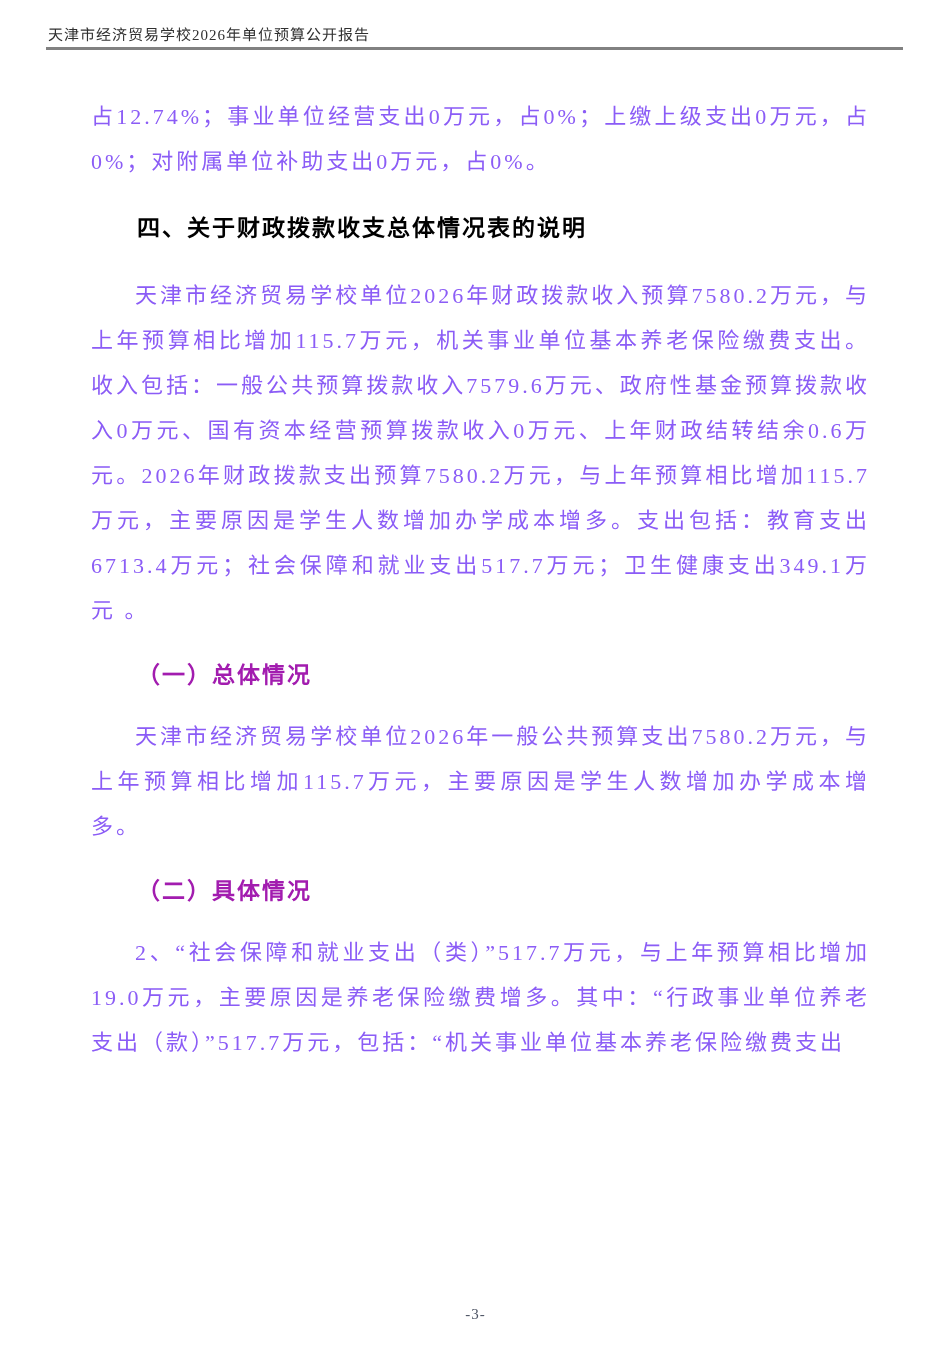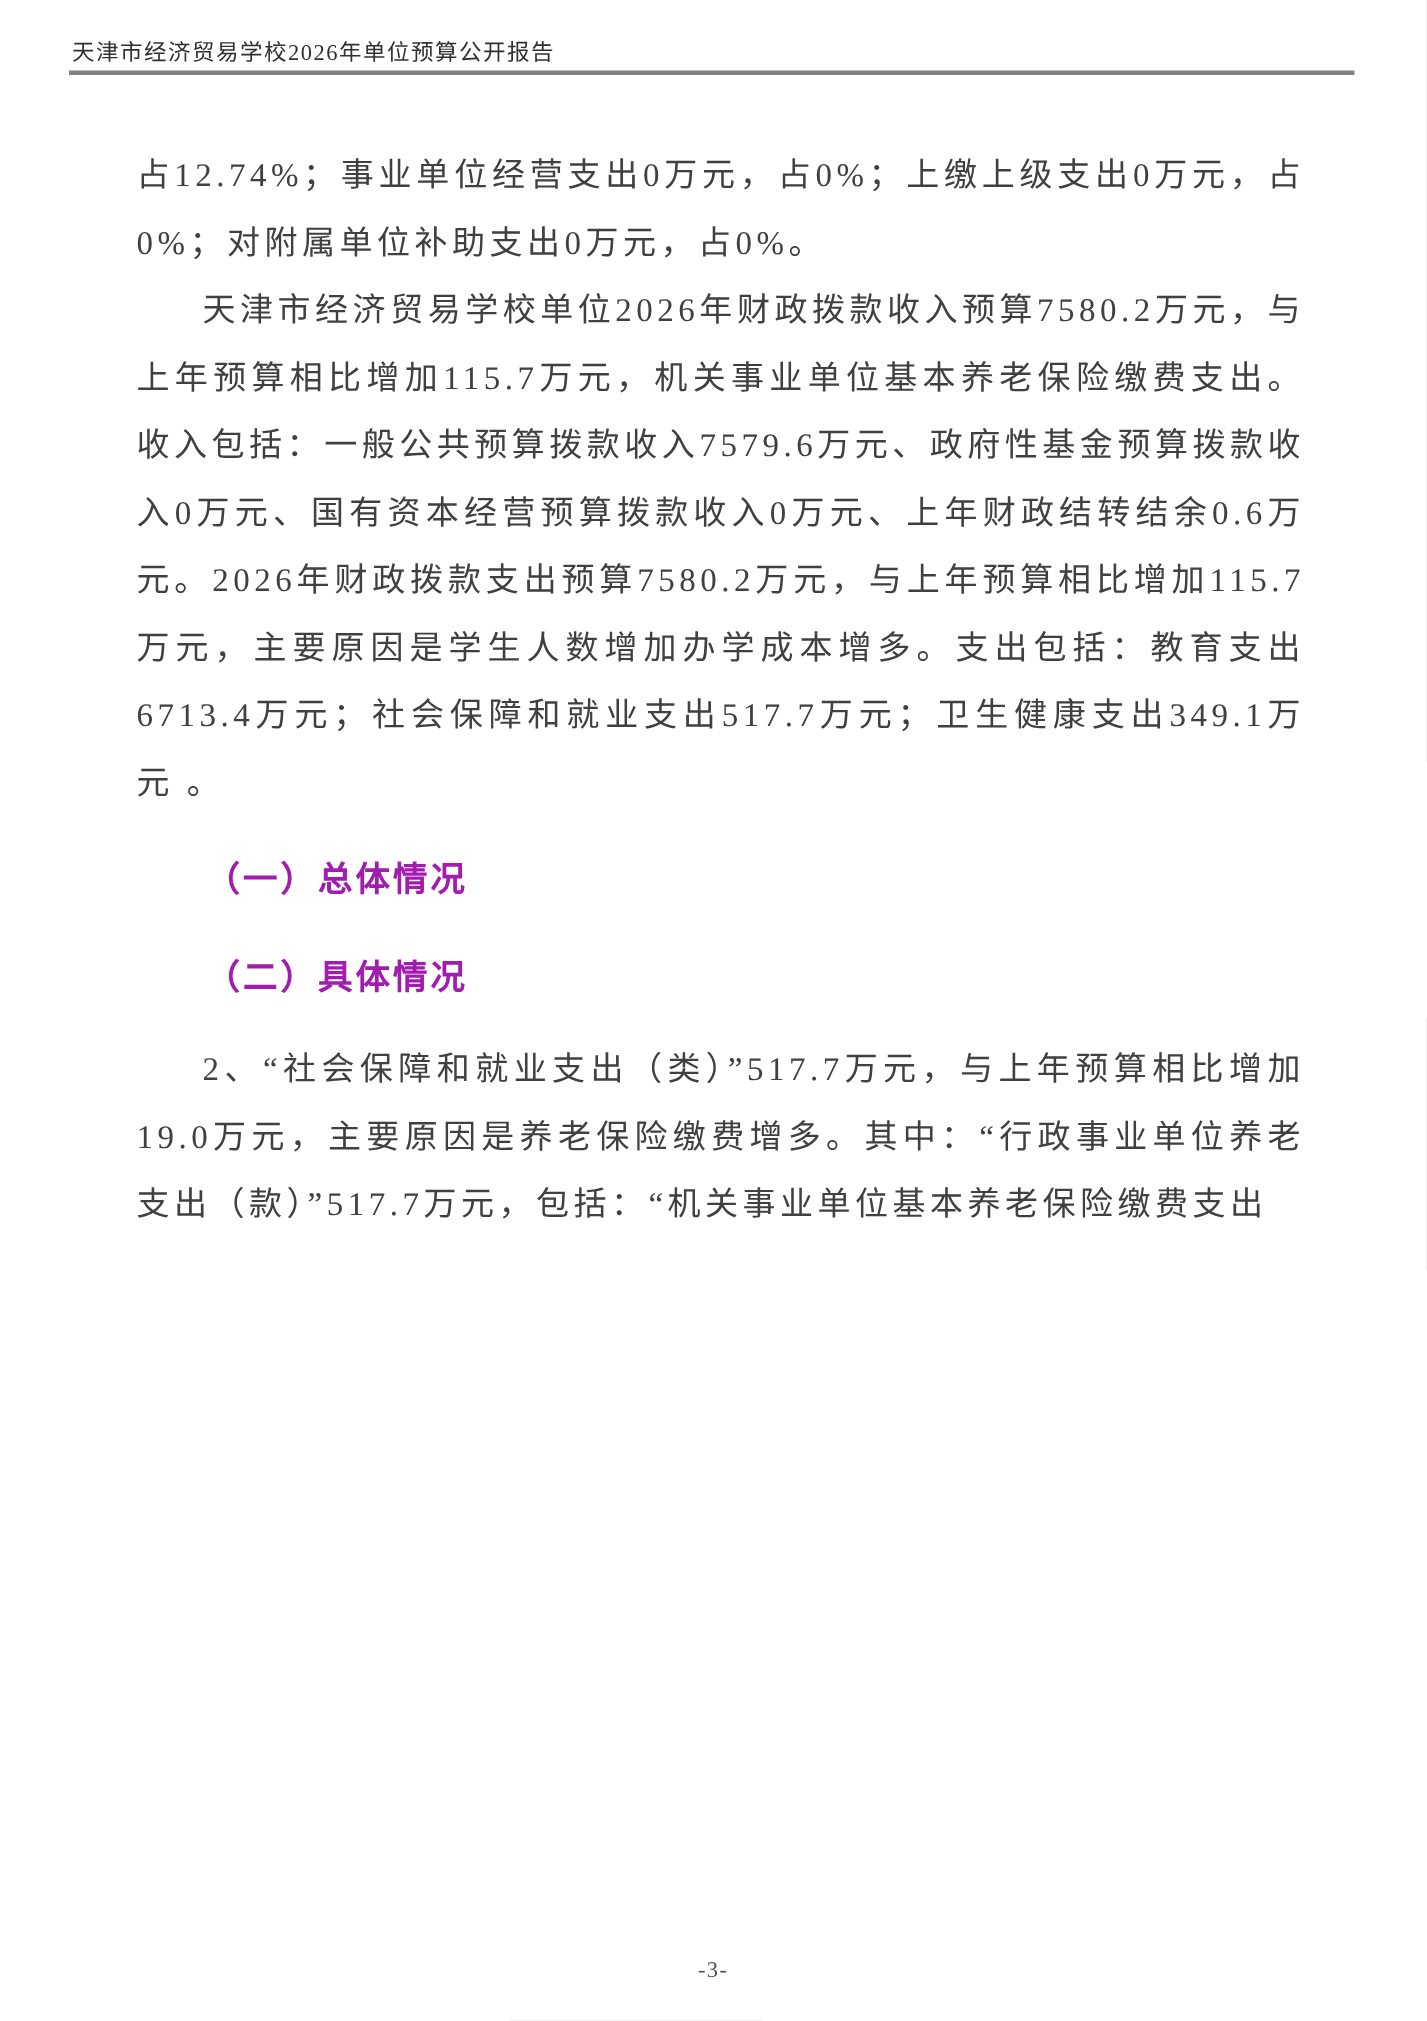--- a/index.html
+++ b/index.html
@@ -39,21 +39,21 @@
     top: 94px;
     width: 779px;
     font-size: 22px;
     line-height: 45px;
     letter-spacing: 3px;
     text-align: justify;
     text-justify: inter-ideograph;
   }
   .para {
     text-indent: 2em;
-    color: #404040;
+    color: #8b5cf6;
   }
   .para.no-indent { text-indent: 0; }
   .sec-heading {
     font-family: "Liberation Sans", "DejaVu Sans", sans-serif;
     font-weight: bold;
     font-size: 23px;
     letter-spacing: 2px;
     color: #000000;
     text-indent: 2em;
     margin: 22px 0 22px 0;
@@ -91,26 +91,28 @@
 
   <header>
     <div class="header-title">天津市经济贸易学校2026年单位预算公开报告</div>
     <div class="header-rule"></div>
   </header>
 
   <main class="doc-body">
 
     <p class="para no-indent">占12.74%；事业单位经营支出0万元，占0%；上缴上级支出0万元，占0%；对附属单位补助支出0万元，占0%。</p>
 
+    <h2 class="sec-heading">四、关于财政拨款收支总体情况表的说明</h2>
 
     <p class="para">天津市经济贸易学校单位2026年财政拨款收入预算7580.2万元，与上年预算相比增加115.7万元，机关事业单位基本养老保险缴费支出。收入包括：一般公共预算拨款收入7579.6万元、政府性基金预算拨款收入0万元、国有资本经营预算拨款收入0万元、上年财政结转结余0.6万元。2026年财政拨款支出预算7580.2万元，与上年预算相比增加115.7万元，主要原因是学生人数增加办学成本增多。支出包括：教育支出6713.4万元；社会保障和就业支出517.7万元；卫生健康支出349.1万元 。</p>
 
 
     <h3 class="sub-heading">（一）总体情况</h3>
 
+    <p class="para">天津市经济贸易学校单位2026年一般公共预算支出7580.2万元，与上年预算相比增加115.7万元，主要原因是学生人数增加办学成本增多。</p>
 
     <h3 class="sub-heading">（二）具体情况</h3>
 
 
     <p class="para">2、“社会保障和就业支出（类）”517.7万元，与上年预算相比增加19.0万元，主要原因是养老保险缴费增多。其中：“行政事业单位养老支出（款）”517.7万元，包括：“机关事业单位基本养老保险缴费支出</p>
 
   </main>
 
   <footer class="page-footer">
     <span class="page-number">-3-</span>

